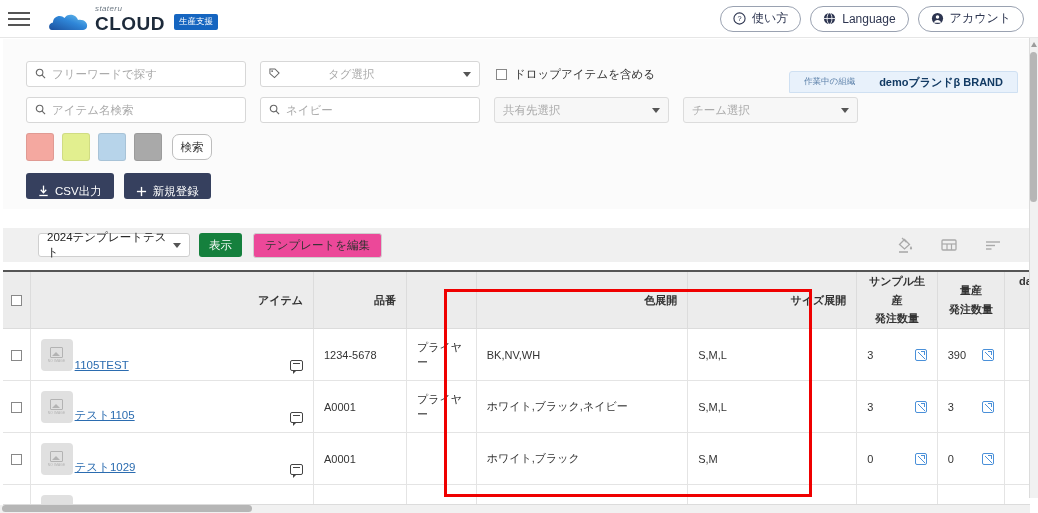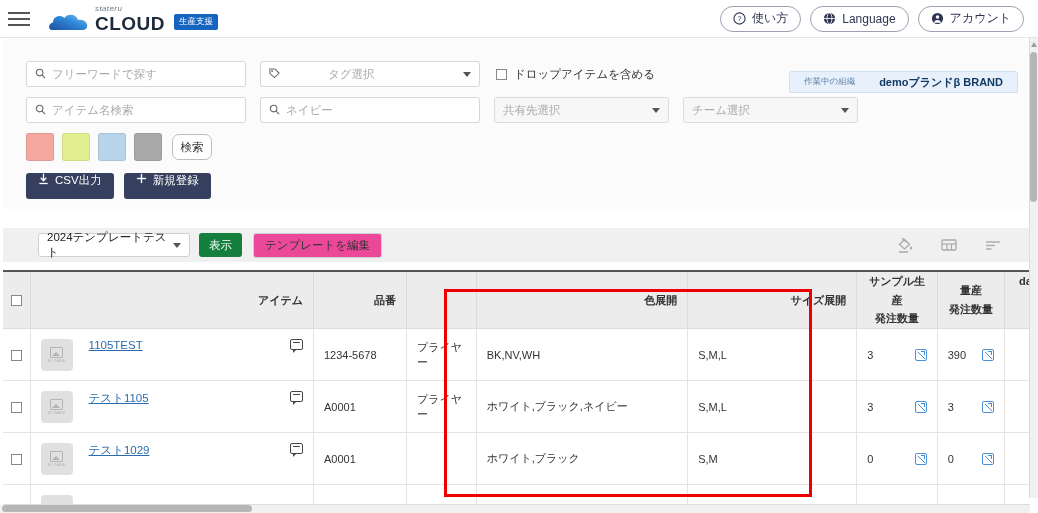--- a/index.html
+++ b/index.html
@@ -69,21 +69,21 @@
 
   .swatches { display:flex; gap:8px; align-items:center; }
   .sw { width:28px;height:28px;border-radius:3px;border:1px solid rgba(0,0,0,.08); cursor:pointer;}
   .searchbtn {
     margin-left:10px; width:40px;height:26px;border:1px solid #bdbdbd;border-radius:7px;background:#fff;
     font-size:11.5px; display:flex;align-items:center;justify-content:center;color:#333;cursor:pointer;
   }
   .btnrow { display:flex; gap:10px; margin-top:12px; }
   .navy-btn {
     background:#36405e;color:#fff;border:none;border-radius:3px;height:26px;padding:0 12px;
-    display:flex;align-items:flex-start;gap:6px;font-size:11.5px;cursor:pointer;
+    display:flex;align-items:flex-end;gap:6px;font-size:11.5px;cursor:pointer;
   }
 
   
   .tplbar {
     position:absolute; left:0; top:228px; width:1030px; height:34px;
     background:#f0f0f0; display:flex; align-items:center; padding-left:38px;
   }
   .tplsel {
     width:152px;height:24px;background:#fff;border:1px solid #cfcfcf;border-radius:3px;
     display:flex;align-items:center;padding:0 8px;font-size:11.5px;color:#222;
@@ -115,21 +115,21 @@
   }
   .c-chk { width:28px; }
   .c-item { width:268px; }
   .c-num { width:88px; }
   .c-mk { width:66px; }
   .c-color { width:200px; }
   .c-size { width:160px; }
   .c-q1 { width:76px; }
   .c-q2 { width:64px; }
   .c-dt { width:80px; }
-  .item-cell { display:flex; align-items:flex-start; gap:16px; }
+  .item-cell { display:flex; align-items:flex-end; gap:2px; }
   .thumb {
     width:32px;height:32px;background:#e0e0e0;border-radius:4px;flex:0 0 32px;
     display:flex;flex-direction:column;align-items:center;justify-content:center;gap:1px;
   }
   .thumb .tg { width:13px;height:11px;border:1.4px solid #b3b3b3;border-radius:1px; position:relative;}
   .thumb .tg:after{content:"";position:absolute;left:1px;bottom:1px;width:0;height:0;border-left:4px solid transparent;border-right:4px solid transparent;border-bottom:4px solid #b3b3b3;}
   .thumb .tt { font-size:3.2px; color:#b0b0b0; letter-spacing:.2px; }
   .itemlink { color:#2b6cb0; text-decoration:underline; font-size:11.5px; cursor:pointer; }
   .cmt { margin-left:auto; width:13px;height:11px;border:1.4px solid #444;border-radius:2px;position:relative;flex:0 0 13px;}
   .cmt:after{content:"";position:absolute;left:2px;bottom:-4px;width:0;height:0;border-top:4px solid #444;border-right:4px solid transparent;}

